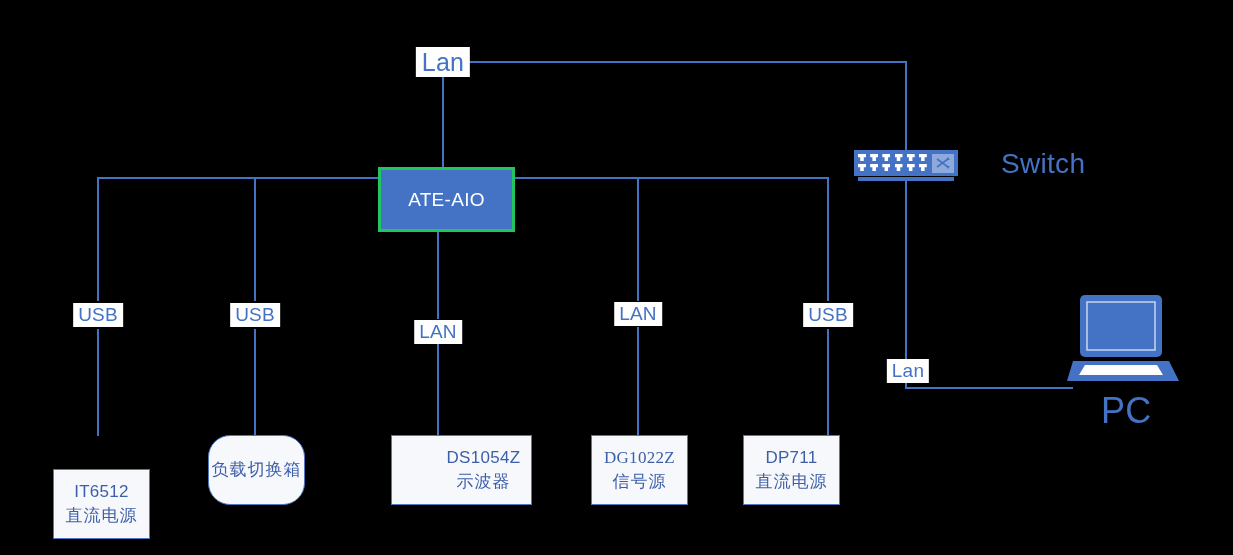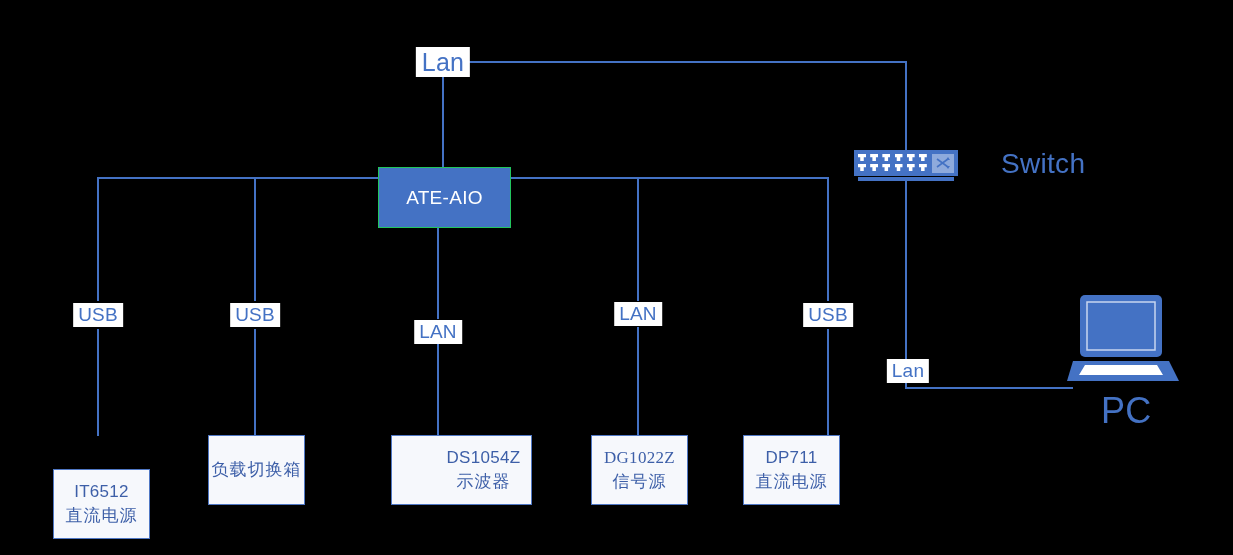--- a/index.html
+++ b/index.html
@@ -47,21 +47,21 @@
   }
 
   
   #hub {
     position: absolute;
     left: 378px;
     top: 167px;
     width: 131px;
     height: 59px;
     background: #4472C4;
-    border: 1px solid #22c55e;
+    border: 3px solid #22c55e;
     display: flex;
     align-items: center;
     justify-content: center;
     color: #ffffff;
     font-size: 19px;
     letter-spacing: 0.3px;
   }
 
   
   .device-box {
@@ -74,21 +74,21 @@
     display: flex;
     flex-direction: column;
     align-items: center;
     justify-content: center;
     color: #3D5FA8;
     font-size: 17px;
     line-height: 24px;
   }
   .device-box .line1 { letter-spacing: 0.3px; }
   .device-box .line2 { letter-spacing: 1px; }
-  .device-box.single { justify-content: center; }
+  .device-box.single { justify-content: center; border-radius: 22px; }
 
   
   #switch-icon {
     position: absolute;
     left: 854px;
     top: 150px;
     width: 104px;
     height: 26px;
     background: #4472C4;
     border: 1px solid #4472C4;

